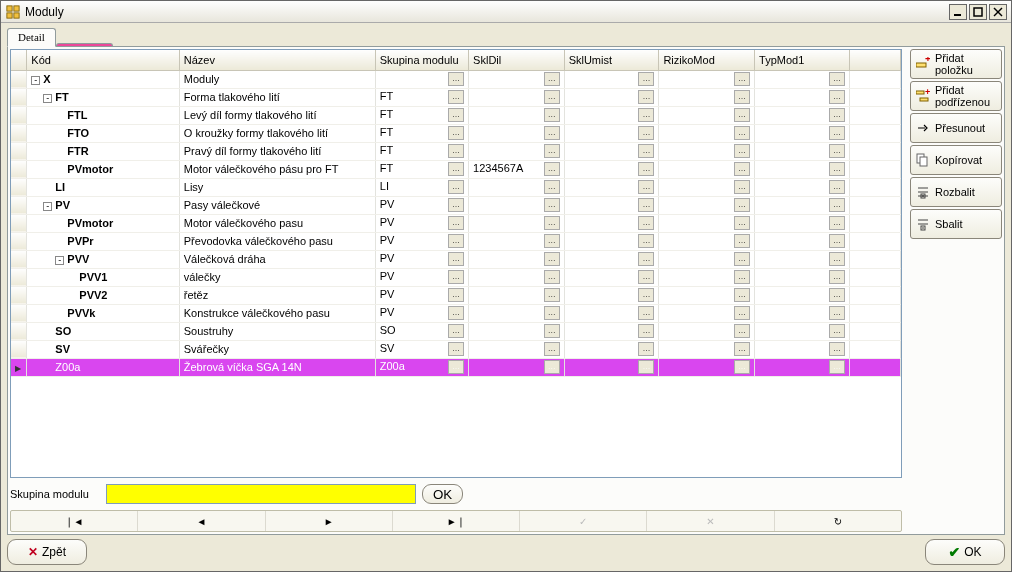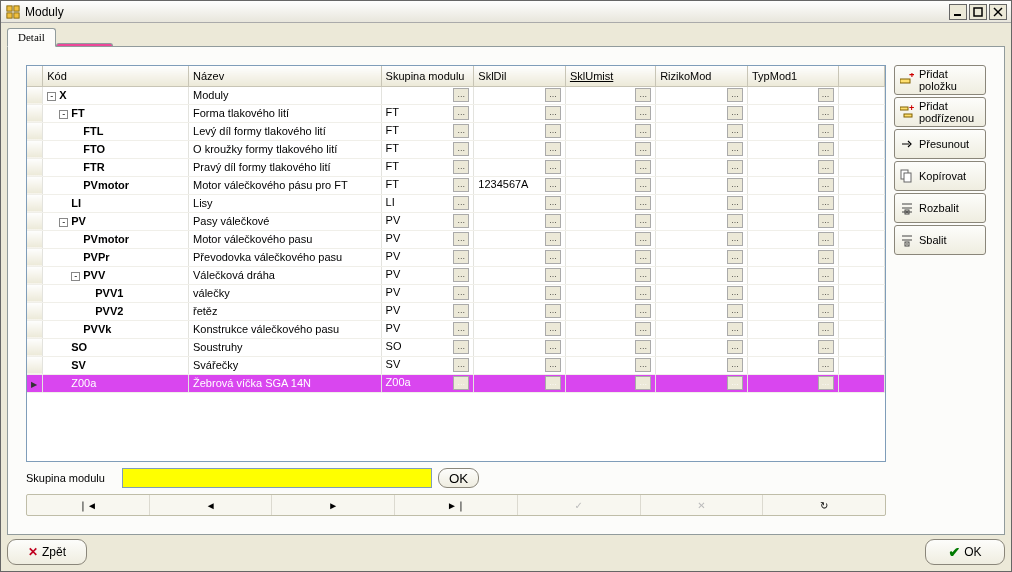--- a/index.html
+++ b/index.html
@@ -64,21 +64,21 @@
   .tab.inactive {
     background: #ec4899;
     top: 16px;
   }
   .tabcontent {
     flex: 1;
     margin: 0 6px 0 6px;
     border: 1px solid #919b9c;
     background: #fcfcfa;
     display: flex; flex-direction: column;
-    padding: 18px;
+    padding: 2px;
     position: relative;
   }
   .main-area {
     display: flex;
     gap: 8px;
     flex: 1;
     min-height: 0;
   }
   .grid-and-controls {
     flex: 1;
@@ -153,21 +153,21 @@
     background: #ece9d8;
     font-size: 8px;
     text-align: center;
     line-height: 12px;
     cursor: default;
   }
   .col-kod { width: 160px; }
   .col-nazev { width: 200px; margin-top: 32px; }
   .col-skupina { width: 94px; }
   .col-skldil { width: 100px; }
-  .col-sklumist { width: 100px; text-decoration: underline; }
+  .col-sklumist { width: 100px; }
   .col-riziko { width: 100px; }
   .col-typmod { width: 100px; }
   th.blank-col { width: 56px; }
 
   .side-btns {
     width: 92px;
     display: flex; flex-direction: column; gap: 2px;
     padding-top: 0;
   }
   .side-btn {

